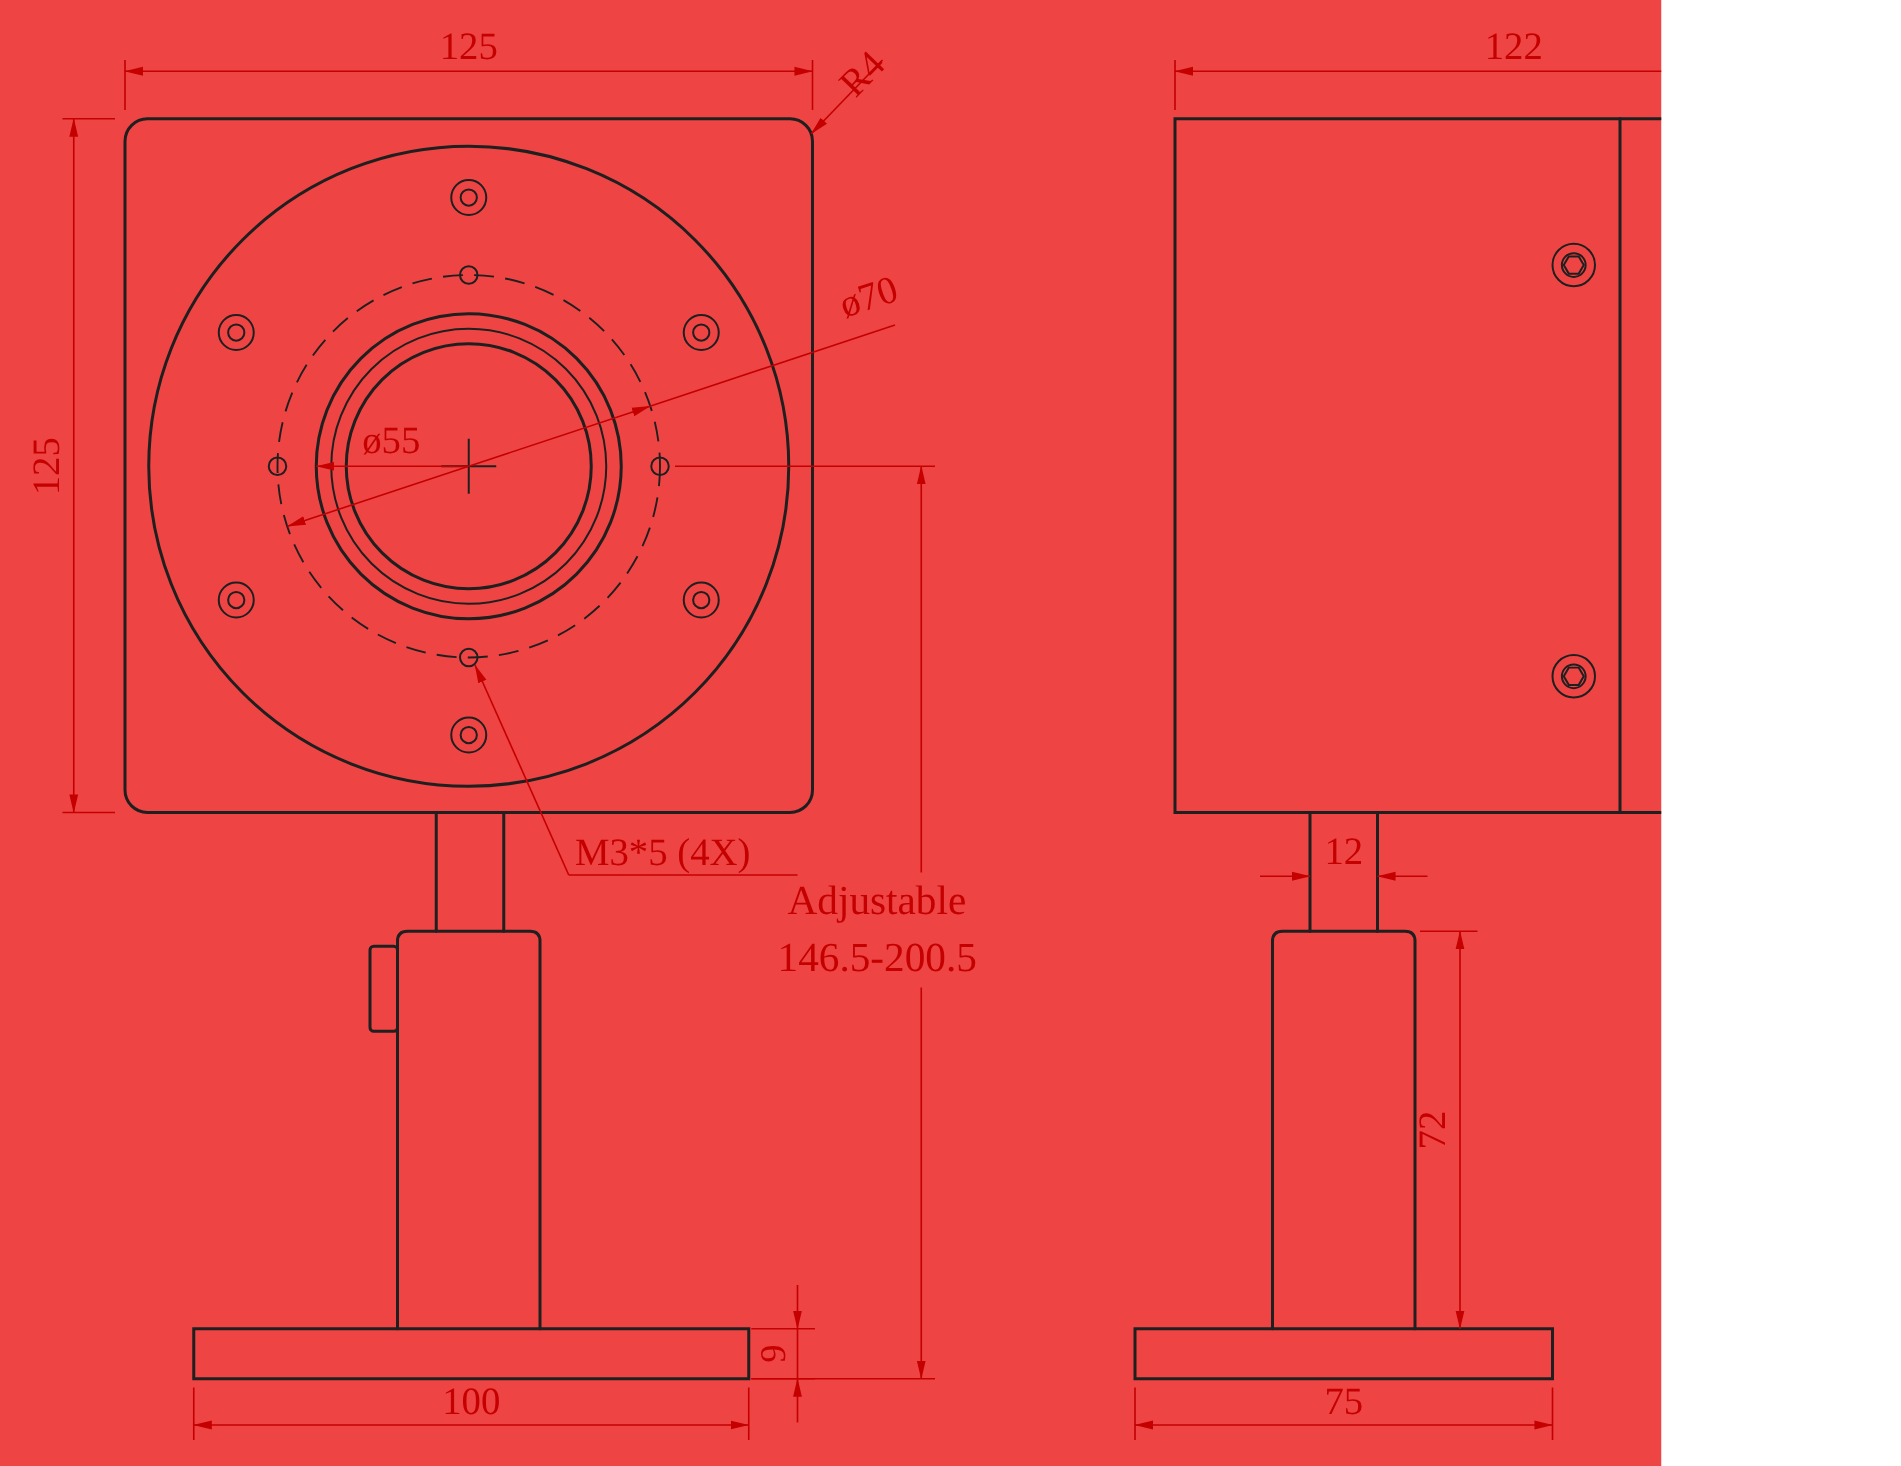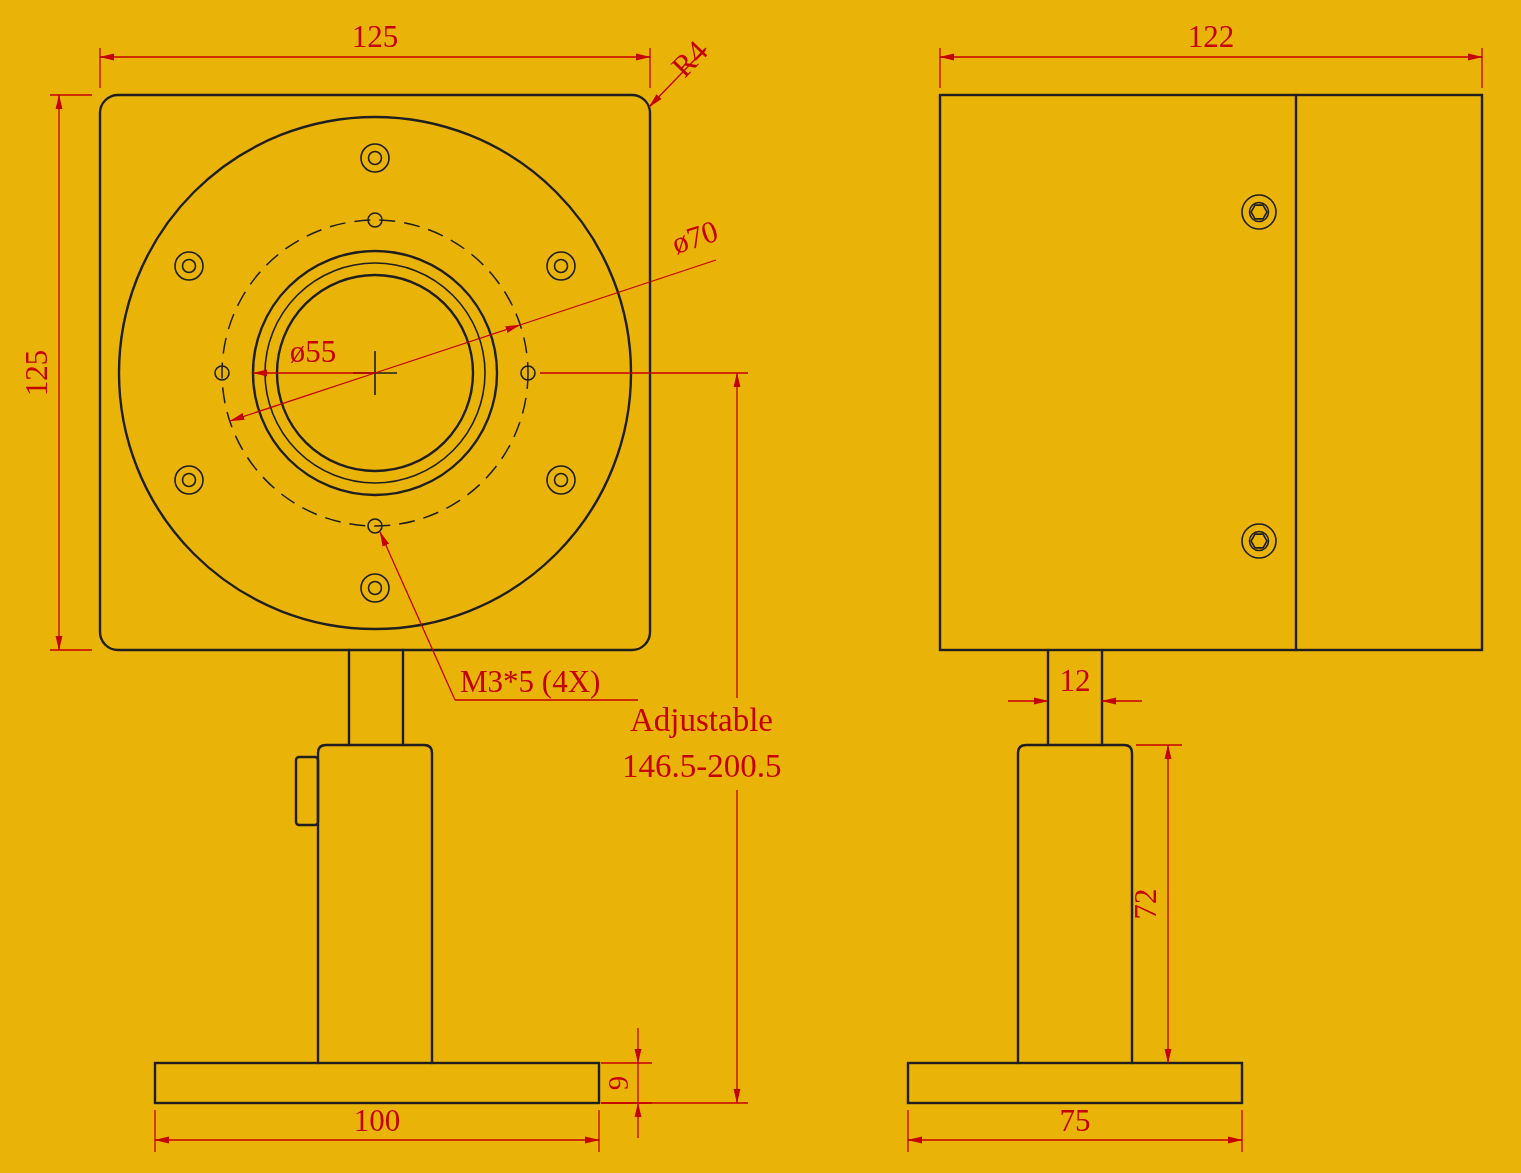--- a/index.html
+++ b/index.html
@@ -1,16 +1,16 @@
 <!DOCTYPE html>
 <html><head>
 <meta charset="utf-8">
 <style>
   html,body{margin:0;padding:0;background:#ffffff;}
-  .sheet{position:relative;width:1521px;height:1173px;background:#eab308;overflow:hidden;text-decoration:underline;}
+  .sheet{position:relative;width:1329px;height:1173px;background:#ef4444;overflow:hidden;text-decoration:underline;}
   svg{display:block;}
   :root{
     --line:#1f1f1f;
     --dim:#c40000;
   }
   .obj{stroke:var(--line);fill:none;stroke-width:2.4;stroke-linecap:round;}
   .obj-thin{stroke:var(--line);fill:none;stroke-width:1.6;}
   .dash{stroke:var(--line);fill:none;stroke-width:1.5;stroke-dasharray:16 9;}
   .dim{stroke:var(--dim);fill:none;stroke-width:1.3;}
   .dtext{fill:var(--dim);font-family:"Liberation Serif","DejaVu Serif",serif;font-size:31px;}

